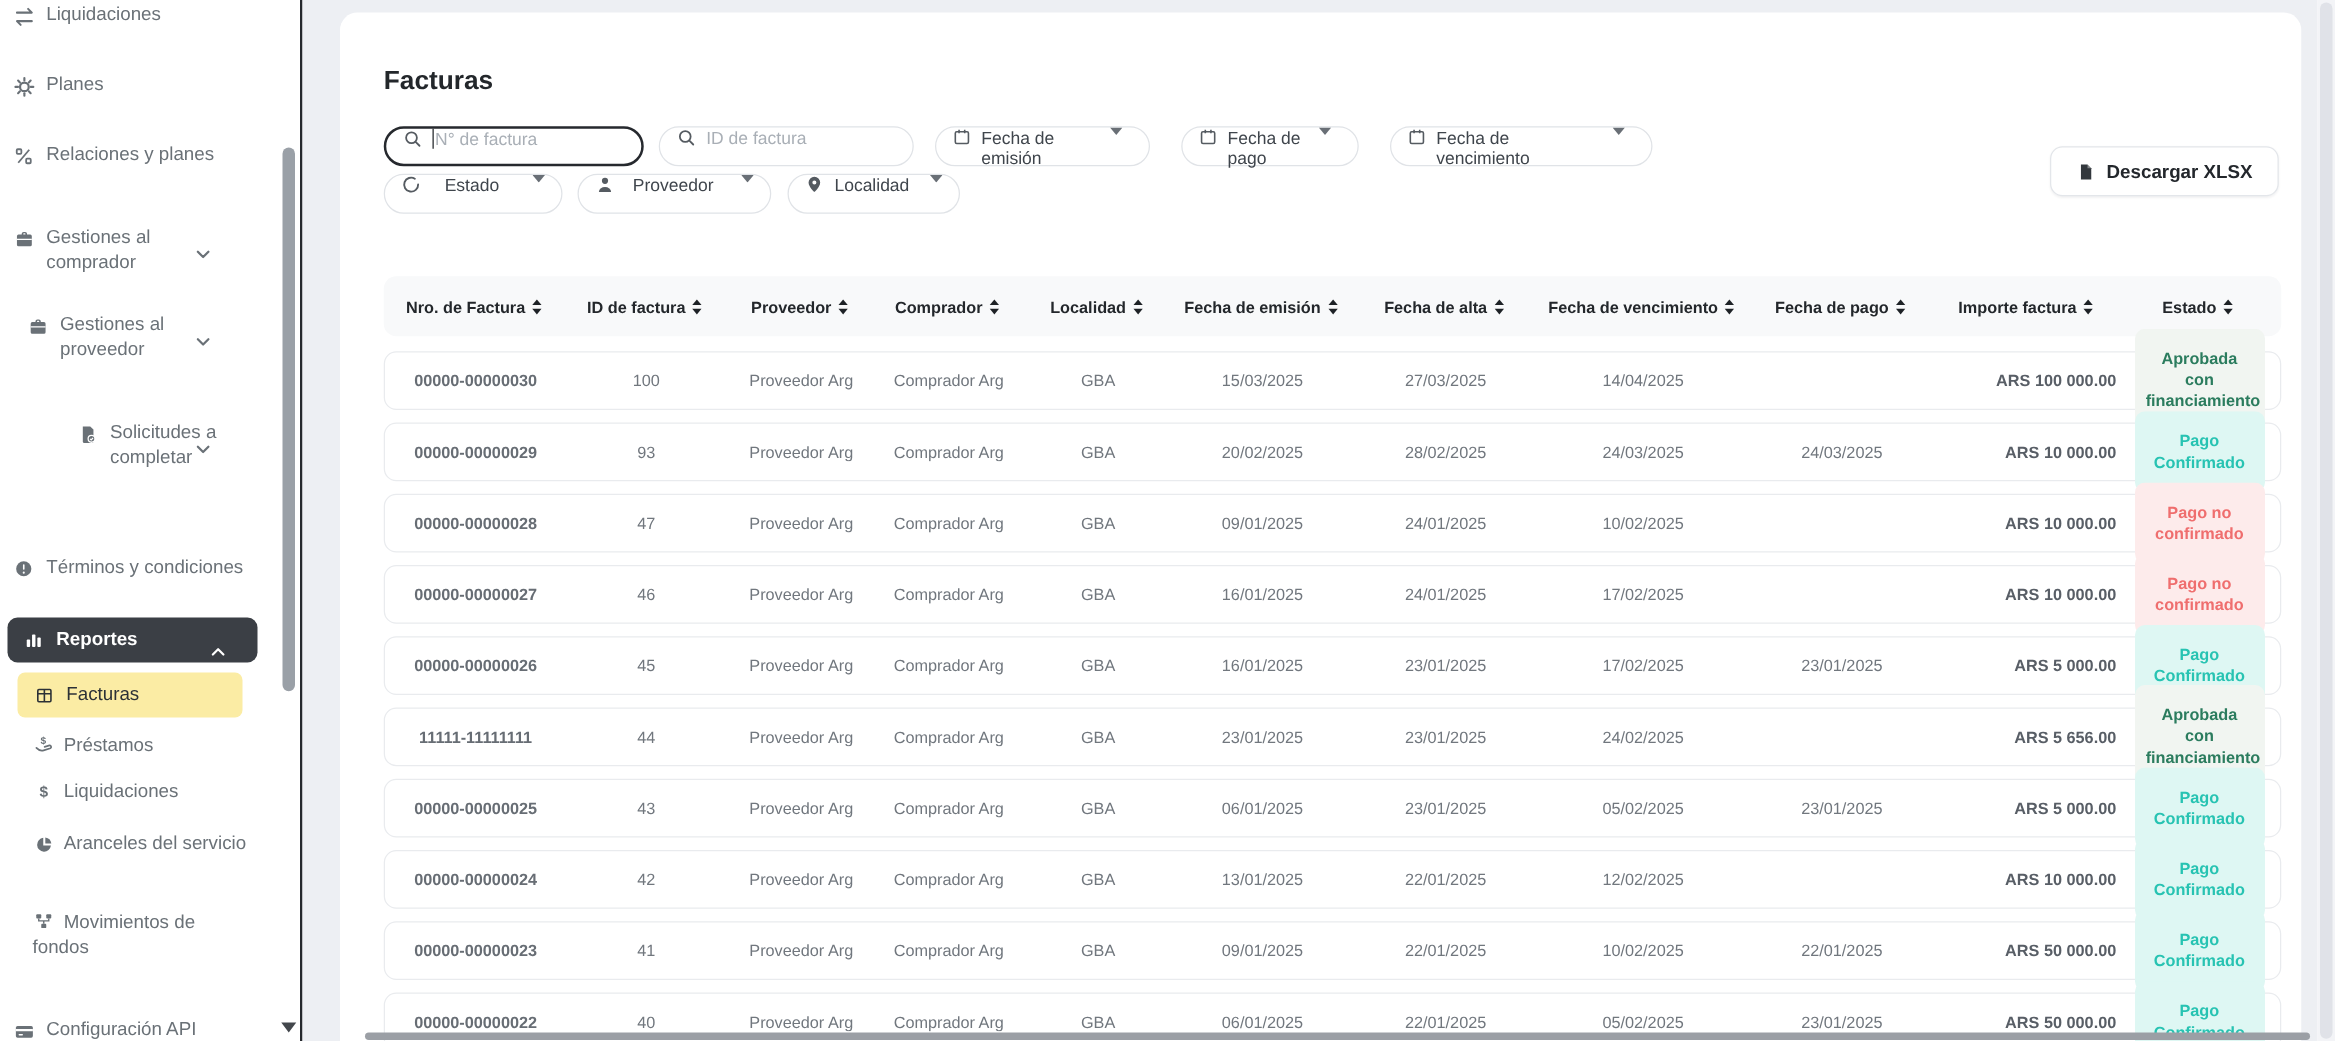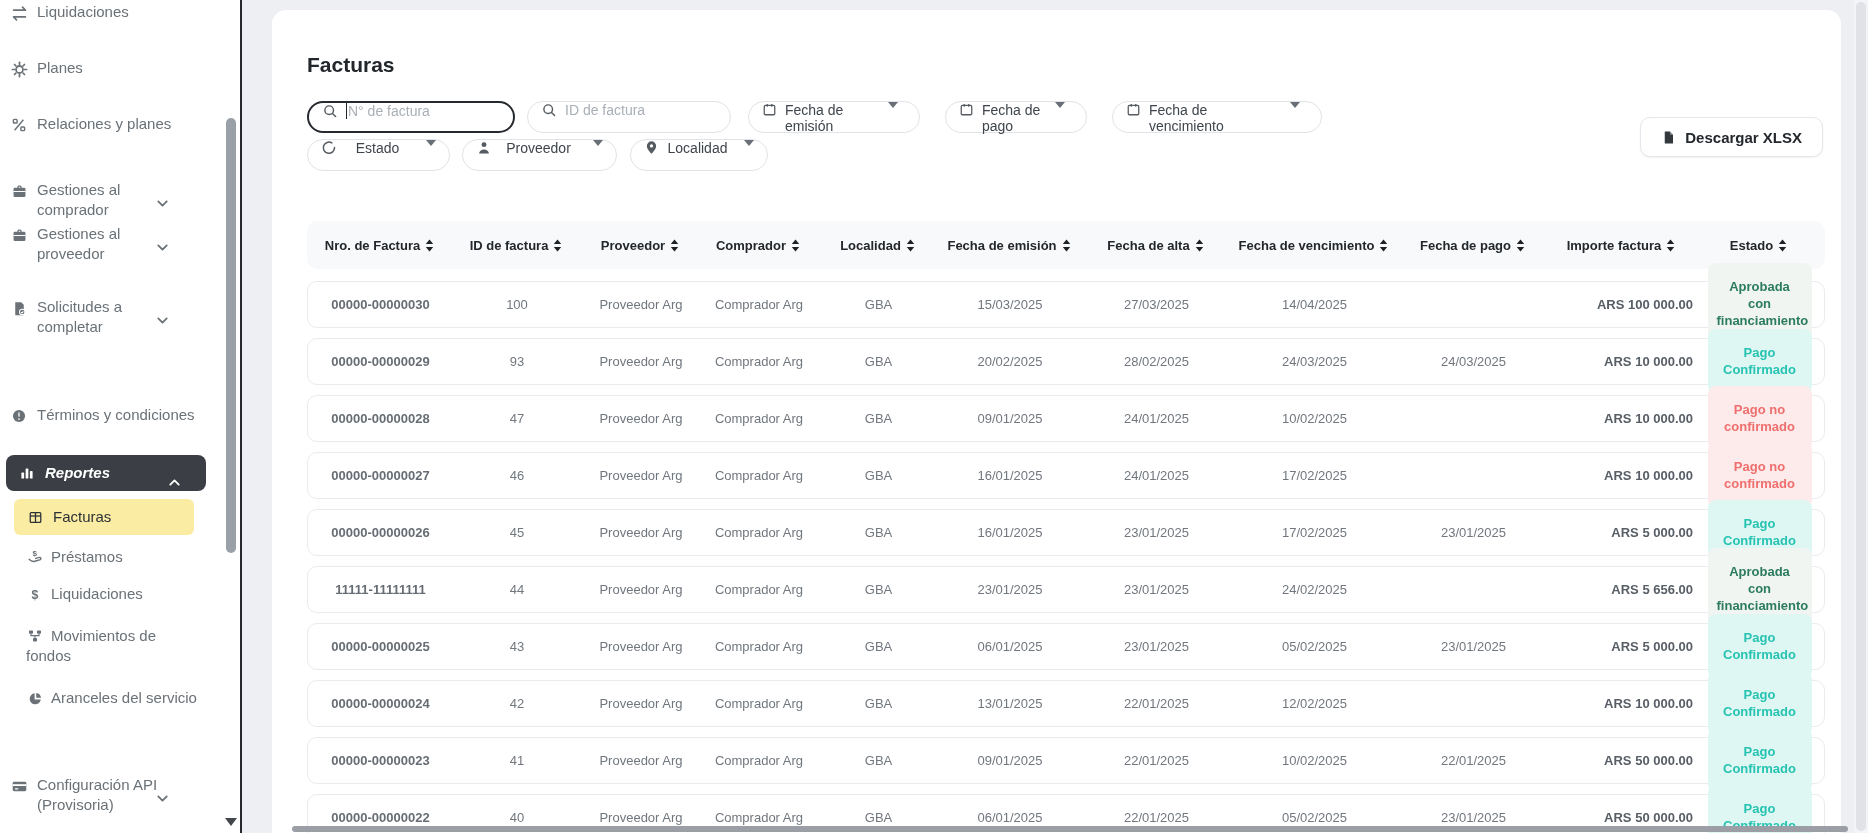--- a/index.html
+++ b/index.html
@@ -16,35 +16,35 @@
   .side-item .ic{flex:0 0 auto;width:18px;height:18px;margin-left:10px;margin-right:9px;
                  display:inline-flex;align-items:center;justify-content:center;color:#6a7177;margin-top:2px;}
   .side-item .lbl{width:170px;}
   .side-item.wrap2 .lbl{width:132px;}
   .side-item .chev{position:absolute;right:40px;top:50%;margin-top:-8px;color:#6a7177;}
   
   .si-0{margin-top:2px;height:24px;}
   .si-1{margin-top:32px;height:24px;}
   .si-2{margin-top:32px;height:24px;}
   .si-3{margin-top:42px;height:44px;}
-  .si-4{height:44px;}
-  .si-5{margin-top:29px;height:44px;}
+  .si-4{margin-top:26px;height:44px;padding-left:11px;}
+  .si-5{margin-top:42px;height:44px;justify-content:flex-end;}
   .si-6{margin-top:64px;height:24px;}
   .si-7{margin-top:26px;}
   .si-8{margin-top:8px;}
   .si-9{margin-top:10px;height:24px;}
   .si-10{margin-top:14px;height:24px;}
   .si-11{margin-top:18px;height:44px;}
   .si-12{margin-top:18px;height:44px;}
   .si-13{margin-top:44px;height:44px;}
   
   .side-item.active-pill{margin-left:6px;width:200px;height:36px;background:#3b3f45;border-radius:8px;
         align-items:center;color:#fff;font-weight:700;}
   .side-item.active-pill .ic{color:#fff;margin-left:12px;margin-top:0;}
-  .side-item.active-pill .lbl{width:130px;font-style:italic;}
+  .side-item.active-pill .lbl{width:130px;}
   .side-item.active-pill .chev{right:14px;color:#fff;}
   
   .side-item.sub{margin-left:26px;}
   .side-item.sub .ic{margin-left:0;margin-right:7px;}
   .side-item.sub .lbl{width:150px;display:inline;}
   .side-item.sub{display:block;width:176px;}
   .side-item.sub .ic{vertical-align:-3px;}
   .side-item.sub-active{margin-left:14px;width:180px;height:36px;background:#fbeca4;border-radius:6px;
         padding-left:12px;display:flex;align-items:center;color:#2c3136;}
   .side-item.sub-active .ic{margin-left:0;color:#2c3136;margin-top:0;}
@@ -236,34 +236,34 @@
             <svg viewBox="0 0 20 20" width="17" height="17">
               <text x="6.4" y="9.6" font-size="9.5" font-weight="bold" fill="currentColor" font-family="Liberation Sans,DejaVu Sans,sans-serif">$</text>
               <path d="M2.5 13.3 q3.2 3.4 6.8 2.3 l6.4 -2 a1.4 1.4 0 0 0 -0.9 -2.6 l-4.6 1.3" fill="none" stroke="currentColor" stroke-width="1.6" stroke-linecap="round"></path>
             </svg>
           </span><span class="lbl">Préstamos</span></div>
         <div class="side-item si-10 sub"><span class="ic ">
             <svg viewBox="0 0 20 20" width="15" height="15">
               <text x="4.8" y="15.5" font-size="16.5" font-weight="600" fill="currentColor" font-family="Liberation Sans,DejaVu Sans,sans-serif">$</text>
             </svg>
           </span><span class="lbl">Liquidaciones</span></div>
+        <div class="side-item si-12 sub"><span class="ic ">
+            <svg viewBox="0 0 20 20" width="15" height="15" fill="currentColor">
+              <path d="M8.8 3 A7.4 7.4 0 1 0 17 11.2 L8.8 11.2 Z"></path>
+              <path d="M11 2.6 A7.4 7.4 0 0 1 17.4 9 L11 9 Z"></path>
+            </svg>
+          </span><span class="lbl">Aranceles del servicio</span></div>
         <div class="side-item si-11 sub"><span class="ic ">
             <svg viewBox="0 0 20 20" width="16" height="16" fill="currentColor">
               <rect x="2.5" y="3" width="5" height="4.2" rx="0.9"></rect>
               <rect x="12.5" y="3" width="5" height="4.2" rx="0.9"></rect>
               <rect x="7.5" y="12.6" width="5" height="4.2" rx="0.9"></rect>
               <path d="M5 7.2 V9.6 H15 V7.2 M10 9.6 V12.6" fill="none" stroke="currentColor" stroke-width="1.4"></path>
             </svg>
           </span><span class="lbl">Movimientos de fondos</span></div>
-        <div class="side-item si-12 sub"><span class="ic ">
-            <svg viewBox="0 0 20 20" width="15" height="15" fill="currentColor">
-              <path d="M8.8 3 A7.4 7.4 0 1 0 17 11.2 L8.8 11.2 Z"></path>
-              <path d="M11 2.6 A7.4 7.4 0 0 1 17.4 9 L11 9 Z"></path>
-            </svg>
-          </span><span class="lbl">Aranceles del servicio</span></div>
         <div class="side-item si-13 wrap2">
           <span class="ic ">
             <svg viewBox="0 0 20 20" width="17" height="17" fill="currentColor">
               <rect x="2" y="4.5" width="16" height="11" rx="1.6"></rect>
               <rect x="2" y="7.3" width="16" height="2.1" fill="#fff"></rect>
               <rect x="4.5" y="12" width="4.2" height="1.5" rx="0.75" fill="#fff"></rect>
             </svg>
           </span>
           <span class="lbl">Configuración API (Provisoria)</span>
           <span class="ic chev">

